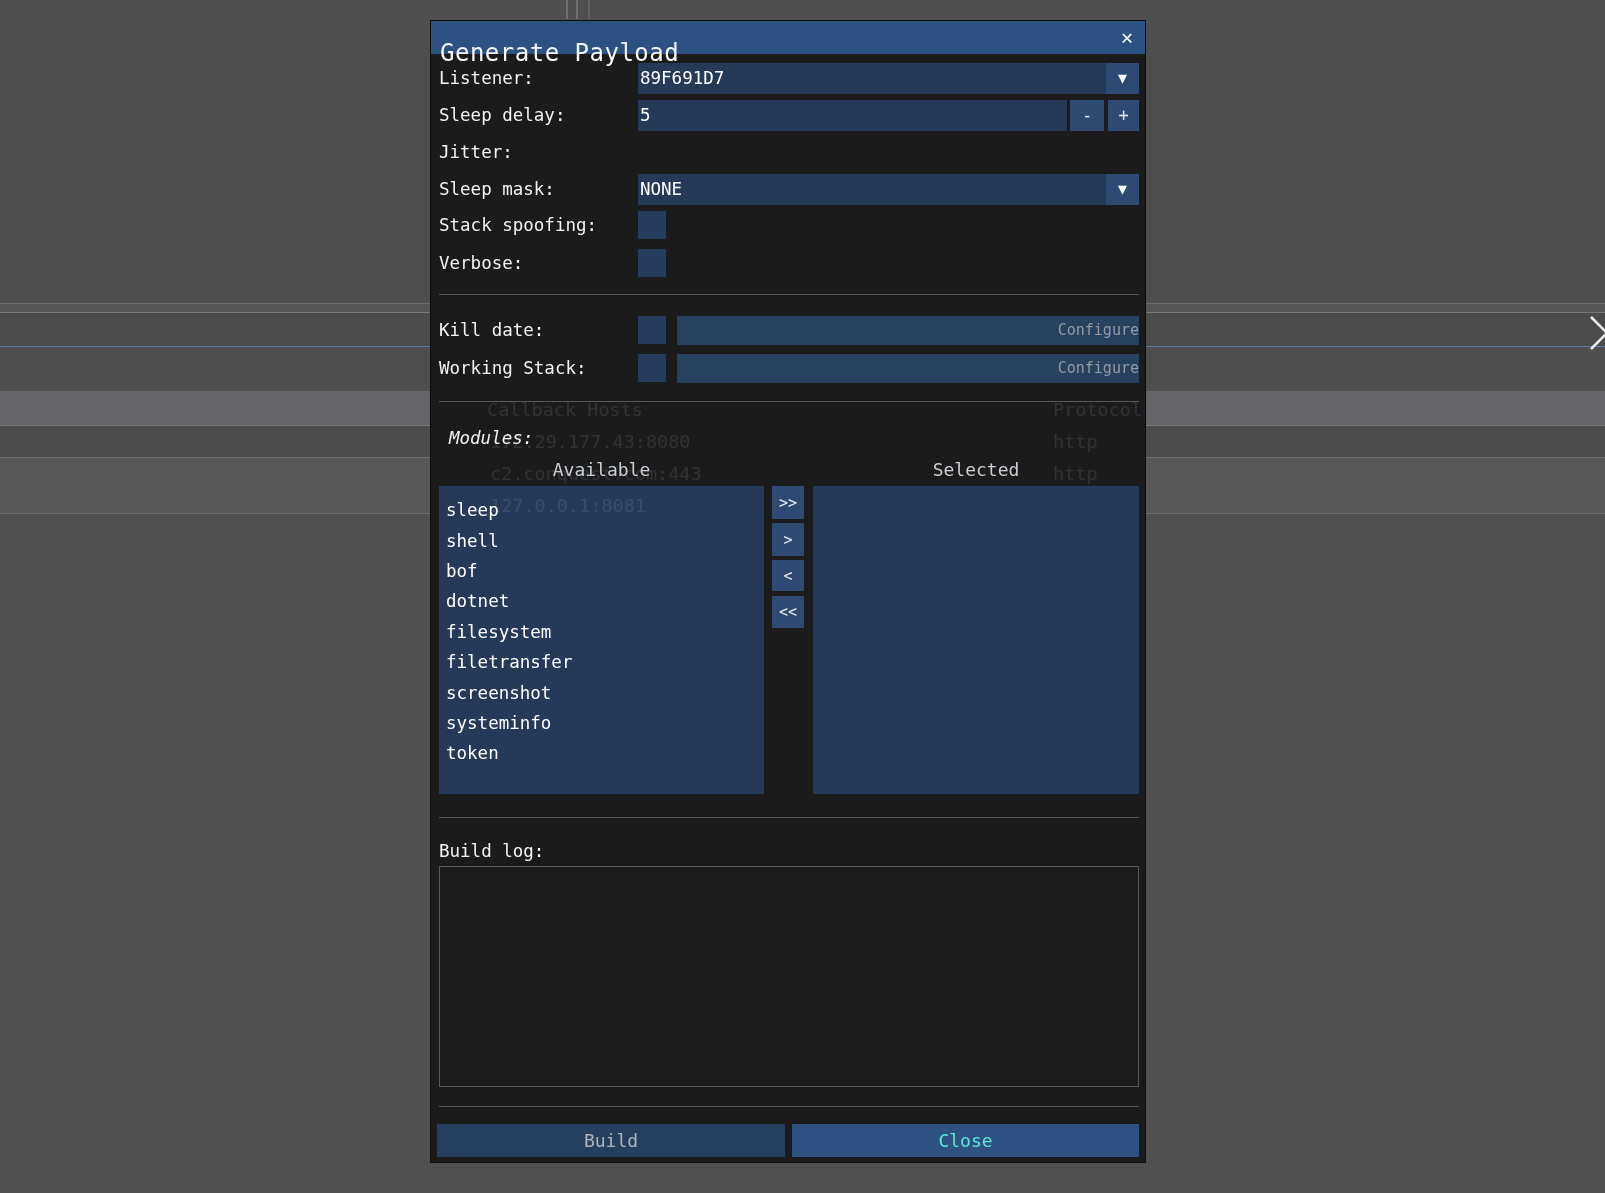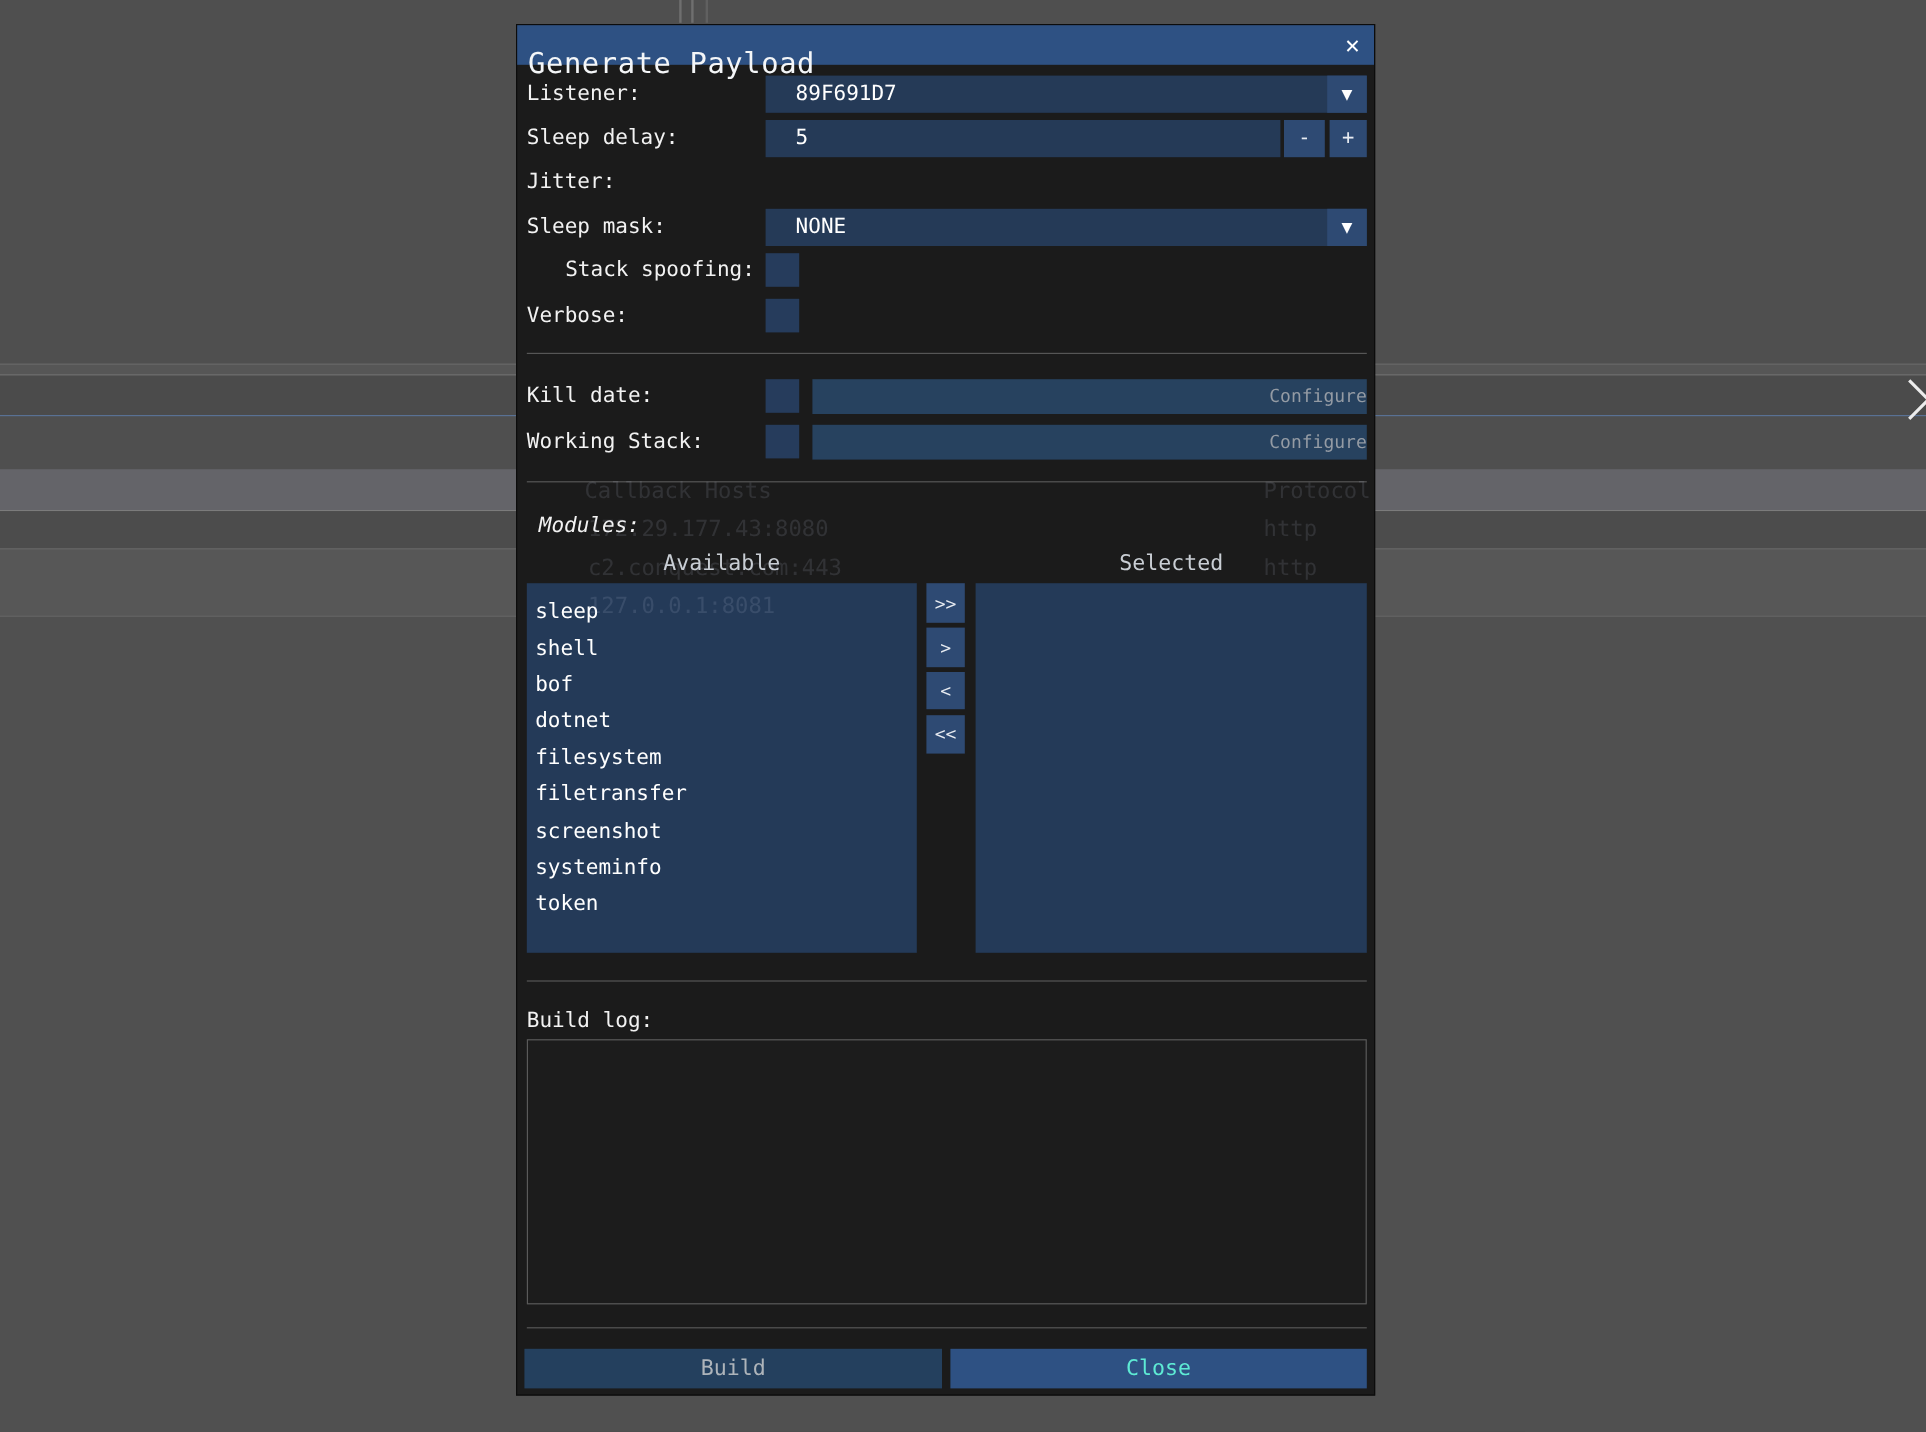--- a/index.html
+++ b/index.html
@@ -22,21 +22,21 @@
     position:absolute;left:0;top:0;width:100%;height:33px;
     background:#2e5183;color:#f4f6f8;
   }
   .title-text{position:absolute;left:9px;top:16px;line-height:33px;font-size:24px;letter-spacing:0.5px;text-align:right;}
   .close-btn{
     position:absolute;right:5px;top:3px;width:26px;height:26px;
     color:#ffffff;font-size:20px;line-height:26px;text-align:center;cursor:default;
   }
   .lbl{position:absolute;color:#f2f2f2;font-size:17.5px;white-space:nowrap;}
   .fld{position:absolute;background:#253a57;box-sizing:border-box;}
-  .fld-text{color:#ffffff;font-size:17.5px;line-height:31px;padding-left:25px;white-space:nowrap;}
+  .fld-text{color:#ffffff;font-size:17.5px;line-height:31px;padding-left:2px;white-space:nowrap;}
   .combo-arrow{
     position:absolute;right:0;top:0;width:33px;height:31px;background:#2e4a73;
     color:#ffffff;text-align:center;line-height:31px;font-size:15px;
   }
   .sq-btn{
     position:absolute;background:#2e4a73;color:#e8ecf2;text-align:center;
     font-size:17px;box-sizing:border-box;
   }
   .checkbox{position:absolute;width:28px;height:28px;background:#263c5c;}
   .cfg-btn{
@@ -110,21 +110,21 @@
   <div class="sq-btn" style="left:677px;top:79px;width:31px;height:31px;line-height:31px;">+</div>
 
   <div class="lbl" style="left:8px;top:116px;line-height:31px;">Jitter:</div>
 
   <div class="lbl" style="left:8px;top:153px;line-height:31px;">Sleep mask:</div>
   <div class="fld" style="left:207px;top:153px;width:501px;height:31px;">
     <div class="fld-text">NONE</div>
     <div class="combo-arrow">▼</div>
   </div>
 
-  <div class="lbl" style="left:8px;top:190px;line-height:28px;margin-left:32px;">Stack spoofing:</div>
+  <div class="lbl" style="left:8px;top:190px;line-height:28px;">Stack spoofing:</div>
   <div class="checkbox" style="left:207px;top:190px;"></div>
 
   <div class="lbl" style="left:8px;top:228px;line-height:28px;">Verbose:</div>
   <div class="checkbox" style="left:207px;top:228px;"></div>
 
   <div class="sep" style="left:8px;top:273px;width:700px;"></div>
 
   <div class="lbl" style="left:8px;top:295px;line-height:29px;">Kill date:</div>
   <div class="checkbox" style="left:207px;top:295px;"></div>
   <div class="cfg-btn" style="left:246px;top:295px;width:462px;height:29px;line-height:29px;">Configure</div>

